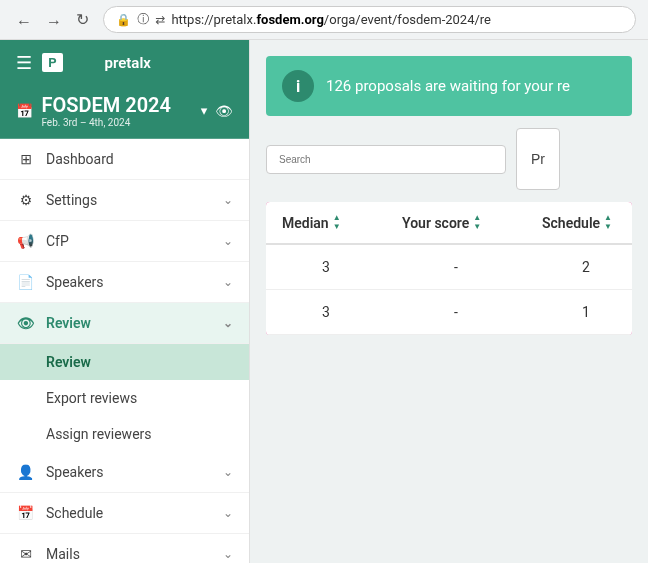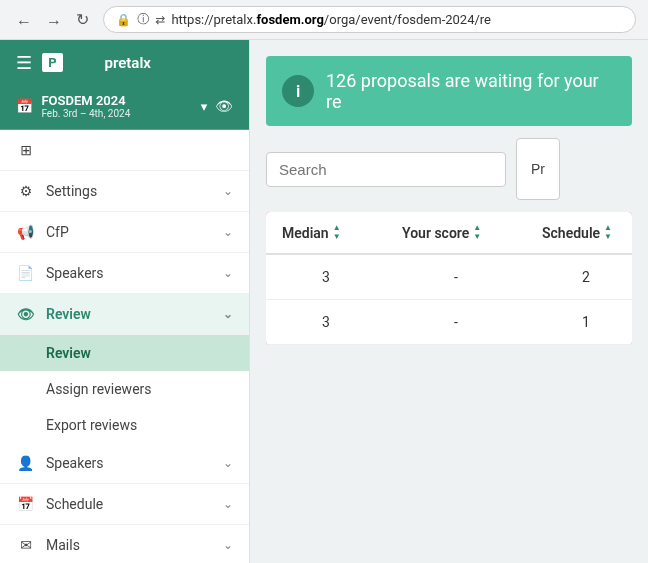--- a/index.html
+++ b/index.html
@@ -69,21 +69,21 @@
       background: #2d8a6e;
       padding: 8px 16px 10px 16px;
       color: #fff;
       border-bottom: 1px solid rgba(255,255,255,0.2);
       display: flex;
       align-items: center;
       gap: 8px;
     }
     .event-icon { font-size: 14px; }
     .event-details { flex: 1; }
-    .event-name { font-weight: 600; font-size: 13px; }
+    .event-name { font-weight: 600; font-size: 20px; }
     .event-date { font-size: 10px; opacity: 0.85; }
     .event-arrows { display: flex; gap: 6px; }
     .event-arrows span { cursor: pointer; font-size: 13px; }
     .eye-icon { cursor: pointer; }
 
     .nav-item {
       display: flex;
       align-items: center;
       padding: 12px 16px;
       cursor: pointer;
@@ -130,36 +130,36 @@
       width: 32px;
       height: 32px;
       border-radius: 50%;
       display: flex;
       align-items: center;
       justify-content: center;
       font-weight: bold;
       font-size: 16px;
       flex-shrink: 0;
     }
-    .info-text { font-size: 18px; }
+    .info-text { font-size: 15px; }
 
     
     .filter-area {
       margin: 12px 16px;
       display: flex;
       gap: 10px;
       align-items: center;
     }
     .search-box {
       background: #fff;
       border: 1px solid #ccc;
       border-radius: 4px;
       padding: 8px 12px;
       width: 240px;
-      font-size: 15px;
+      font-size: 10px;
       color: #888;
     }
     .filter-btn {
       background: #fff;
       border: 1px solid #ccc;
       border-radius: 4px;
       padding: 22px 14px;
       font-size: 14px;
       cursor: pointer;
       color: #444;
@@ -239,20 +239,21 @@
         <div class="event-date">Feb. 3rd – 4th, 2024</div>
       </div>
       <div class="event-arrows">
         <span>▾</span>
       </div>
       <span class="eye-icon">👁</span>
     </div>
 
     <div class="nav-item">
       <span class="nav-icon">⊞</span>
+      <span class="nav-label">Dashboard</span>
     </div>
 
     <div class="nav-item">
       <span class="nav-icon">⚙</span>
       <span class="nav-label">Settings</span>
       <span class="chevron">⌄</span>
     </div>
 
     <div class="nav-item">
       <span class="nav-icon">📢</span>
@@ -269,24 +270,24 @@
     <div class="nav-item active">
       <span class="nav-icon">👁</span>
       <span class="nav-label">Review</span>
       <span class="chevron">⌄</span>
     </div>
 
     <div class="nav-subitem active">
       <span>Review</span>
     </div>
     <div class="nav-subitem">
+      <span>Export reviews</span>
+    </div>
+    <div class="nav-subitem">
       <span>Assign reviewers</span>
-    </div>
-    <div class="nav-subitem">
-      <span>Export reviews</span>
     </div>
 
     <div class="nav-item">
       <span class="nav-icon">👤</span>
       <span class="nav-label">Speakers</span>
       <span class="chevron">⌄</span>
     </div>
 
     <div class="nav-item">
       <span class="nav-icon">📅</span>

